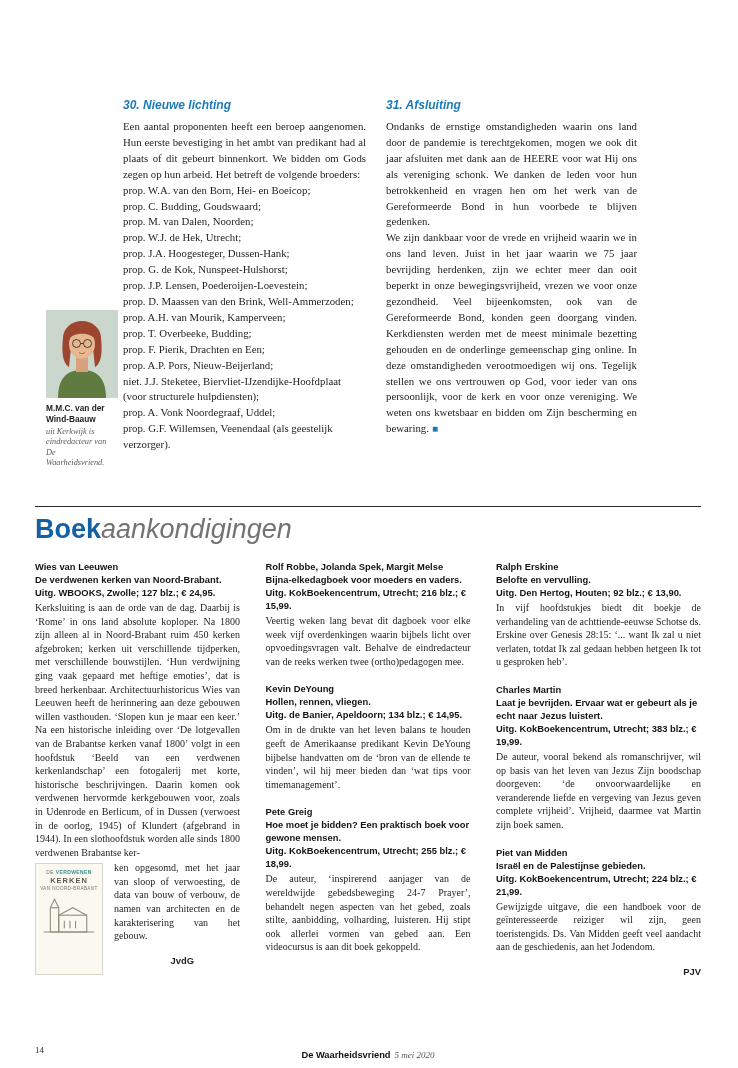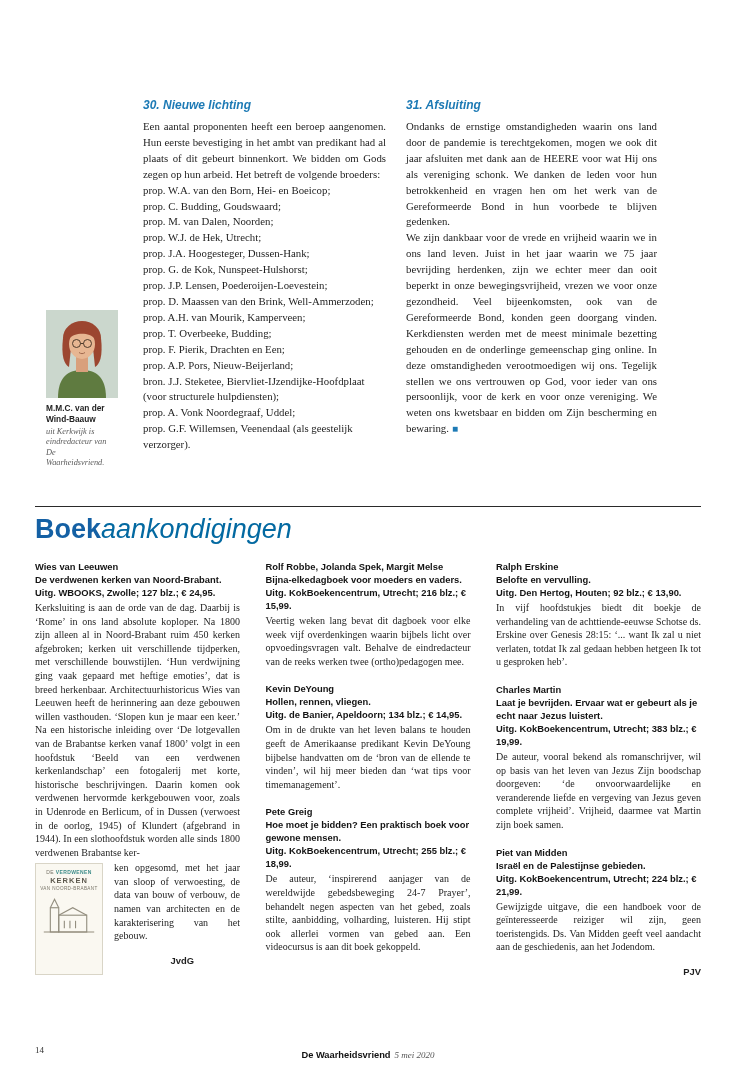--- a/index.html
+++ b/index.html
@@ -4,21 +4,21 @@
 <style>
   * { margin:0; padding:0; box-sizing:border-box; }
   html,body { background:#e9e9e9; }
   .page {
     position:relative; width:738px; height:1068px; margin:0 auto;
     background:#ffffff; overflow:hidden;
     font-family:"Liberation Serif", serif; color:#1e1e1e;
   }
 
   
-  .top-article { position:absolute; left:123px; top:98px; width:534px; display:flex; gap:20px;justify-content:flex-end; }
+  .top-article { position:absolute; left:123px; top:98px; width:534px; display:flex; gap:20px; }
   .col-a { width:243px; }
   .col-b { width:251px; }
   .sec-heading {
     font-family:"Liberation Sans", sans-serif; font-style:italic; font-weight:bold;
     font-size:12px; color:#1d7ab5; margin-bottom:7px;
   }
   .body-j { font-size:10.8px; line-height:15.9px; text-align:justify; }
   .prop-item { font-size:10.8px; line-height:15.9px; }
   .endsq { color:#1d7ab5; font-size:10px; font-style:normal; margin-left:3px; }
 
@@ -28,21 +28,21 @@
   .cap-name {
     font-family:"Liberation Sans", sans-serif; font-weight:bold;
     font-size:8.3px; line-height:10.8px; margin-top:5px; color:#222;
   }
   .cap-text { font-style:italic; font-size:8.3px; line-height:10.6px; color:#5c5c5c; margin-top:2px; }
 
   
   .books { position:absolute; left:35px; top:506px; width:666px; border-top:1.4px solid #2a2a2a; }
   .books-title { padding-top:7px; font-size:27px; line-height:30px; }
   .books-title .b1 { font-family:"Liberation Sans", sans-serif; font-weight:800; color:#1460a4; }
-  .books-title .b2 { font-family:"Liberation Sans", sans-serif; font-style:italic; font-weight:400; color:#0369a1; }
+  .books-title .b2 { font-family:"Liberation Sans", sans-serif; font-style:italic; font-weight:400; color:#737373; }
   .book-cols { display:flex; justify-content:space-between; margin-top:16px; }
   .bcol { width:205px; }
   .review { margin-bottom:14px; }
   .bh {
     font-family:"Liberation Sans", sans-serif; font-weight:bold;
     font-size:9.4px; line-height:13px; color:#141414;
   }
   .bbody { font-size:10px; line-height:13.6px; text-align:justify; margin-top:2px; }
   .initials { font-family:"Liberation Sans", sans-serif; font-weight:bold; font-size:9.4px; text-align:right; margin-top:12px; padding-right:46px; }
 
@@ -101,21 +101,21 @@
         <div class="prop-item">prop. M. van Dalen, Noorden;</div>
         <div class="prop-item">prop. W.J. de Hek, Utrecht;</div>
         <div class="prop-item">prop. J.A. Hoogesteger, Dussen-Hank;</div>
         <div class="prop-item">prop. G. de Kok, Nunspeet-Hulshorst;</div>
         <div class="prop-item">prop. J.P. Lensen, Poederoijen-Loevestein;</div>
         <div class="prop-item">prop. D. Maassen van den Brink, Well-Ammerzoden;</div>
         <div class="prop-item">prop. A.H. van Mourik, Kamperveen;</div>
         <div class="prop-item">prop. T. Overbeeke, Budding;</div>
         <div class="prop-item">prop. F. Pierik, Drachten en Een;</div>
         <div class="prop-item">prop. A.P. Pors, Nieuw-Beijerland;</div>
-        <div class="prop-item">bron. J.J. Steketee, Biervliet-IJzendijke-Hoofdplaat (voor structurele hulpdiensten);</div>
+        <div class="prop-item">niet. J.J. Steketee, Biervliet-IJzendijke-Hoofdplaat (voor structurele hulpdiensten);</div>
         <div class="prop-item">prop. A. Vonk Noordegraaf, Uddel;</div>
         <div class="prop-item">prop. G.F. Willemsen, Veenendaal (als geestelijk verzorger).</div>
       </div>
     </div>
     <div class="col-b">
       <h2 class="sec-heading">31. Afsluiting</h2>
       <p class="body-j">Ondanks de ernstige omstandigheden waarin ons land door de pandemie is terechtgekomen, mogen we ook dit jaar afsluiten met dank aan de HEERE voor wat Hij ons als vereniging schonk. We danken de leden voor hun betrokkenheid en vragen hen om het werk van de Gereformeerde Bond in hun voorbede te blijven gedenken.</p>
       <p class="body-j"><span>We zijn dankbaar voor de vrede en vrijheid waarin we in ons land leven. Juist in het jaar waarin we 75 jaar bevrijding herdenken, zijn we echter meer dan ooit beperkt in onze bewegingsvrijheid, vrezen we voor onze gezondheid. Veel bijeenkomsten, ook van de Gereformeerde Bond, konden geen doorgang vinden. Kerkdiensten werden met de meest minimale bezetting gehouden en de onderlinge gemeenschap ging online. In deze omstandigheden verootmoedigen wij ons. Tegelijk stellen we ons vertrouwen op God, voor ieder van ons persoonlijk, voor de kerk en voor onze vereniging. We weten ons kwetsbaar en bidden om Zijn bescherming en bewaring.</span><span class="endsq">■</span></p>
     </div>
   </section>

